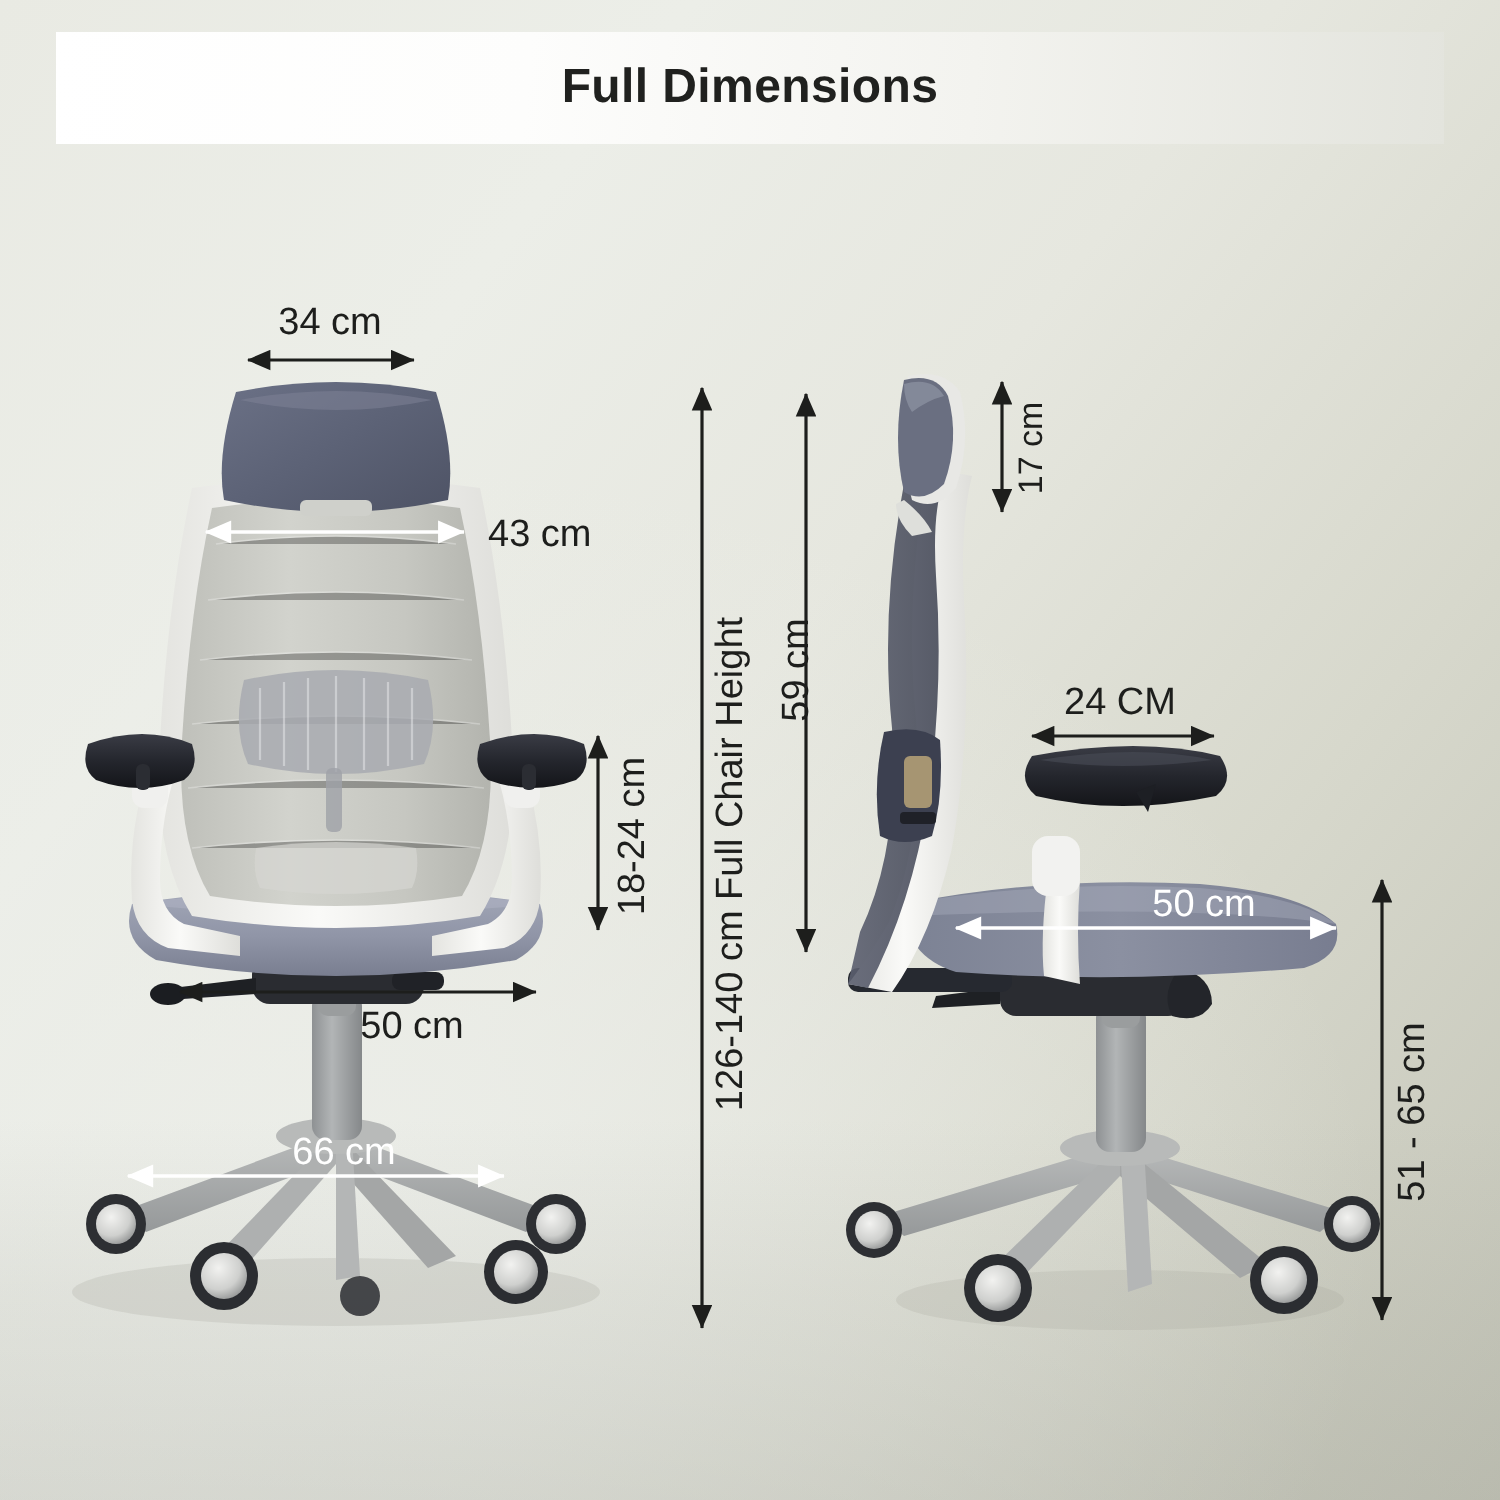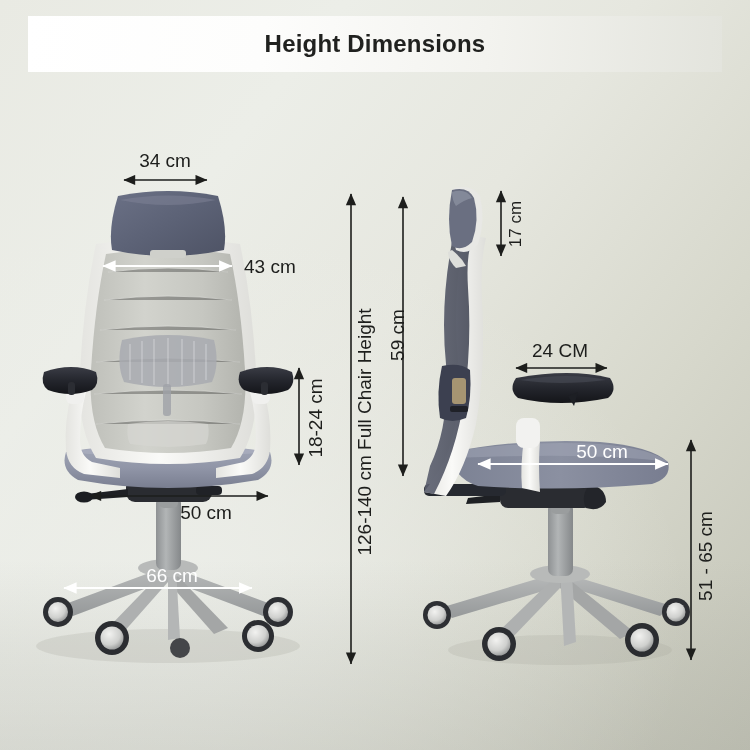--- a/index.html
+++ b/index.html
@@ -75,21 +75,21 @@
   }
 </style>
 </head>
 <body>
 
 <div id="stage">
 
   <div class="floor"></div>
 
   <div class="title-band">
-    <div class="title-text">Height Dimensions</div>
+    <div class="title-text">Full Dimensions</div>
   </div>
 
   <svg class="scene" viewBox="0 0 750 750">
     <defs>
       <marker id="arrD" markerWidth="9" markerHeight="9" refX="7.2" refY="3.2" orient="auto">
         <path d="M0,0 L7.4,3.2 L0,6.4 z" fill="#1d1e1c"></path>
       </marker>
       <marker id="arrDs" markerWidth="9" markerHeight="9" refX="0.4" refY="3.2" orient="auto">
         <path d="M7.4,0 L0,3.2 L7.4,6.4 z" fill="#1d1e1c"></path>
       </marker>

